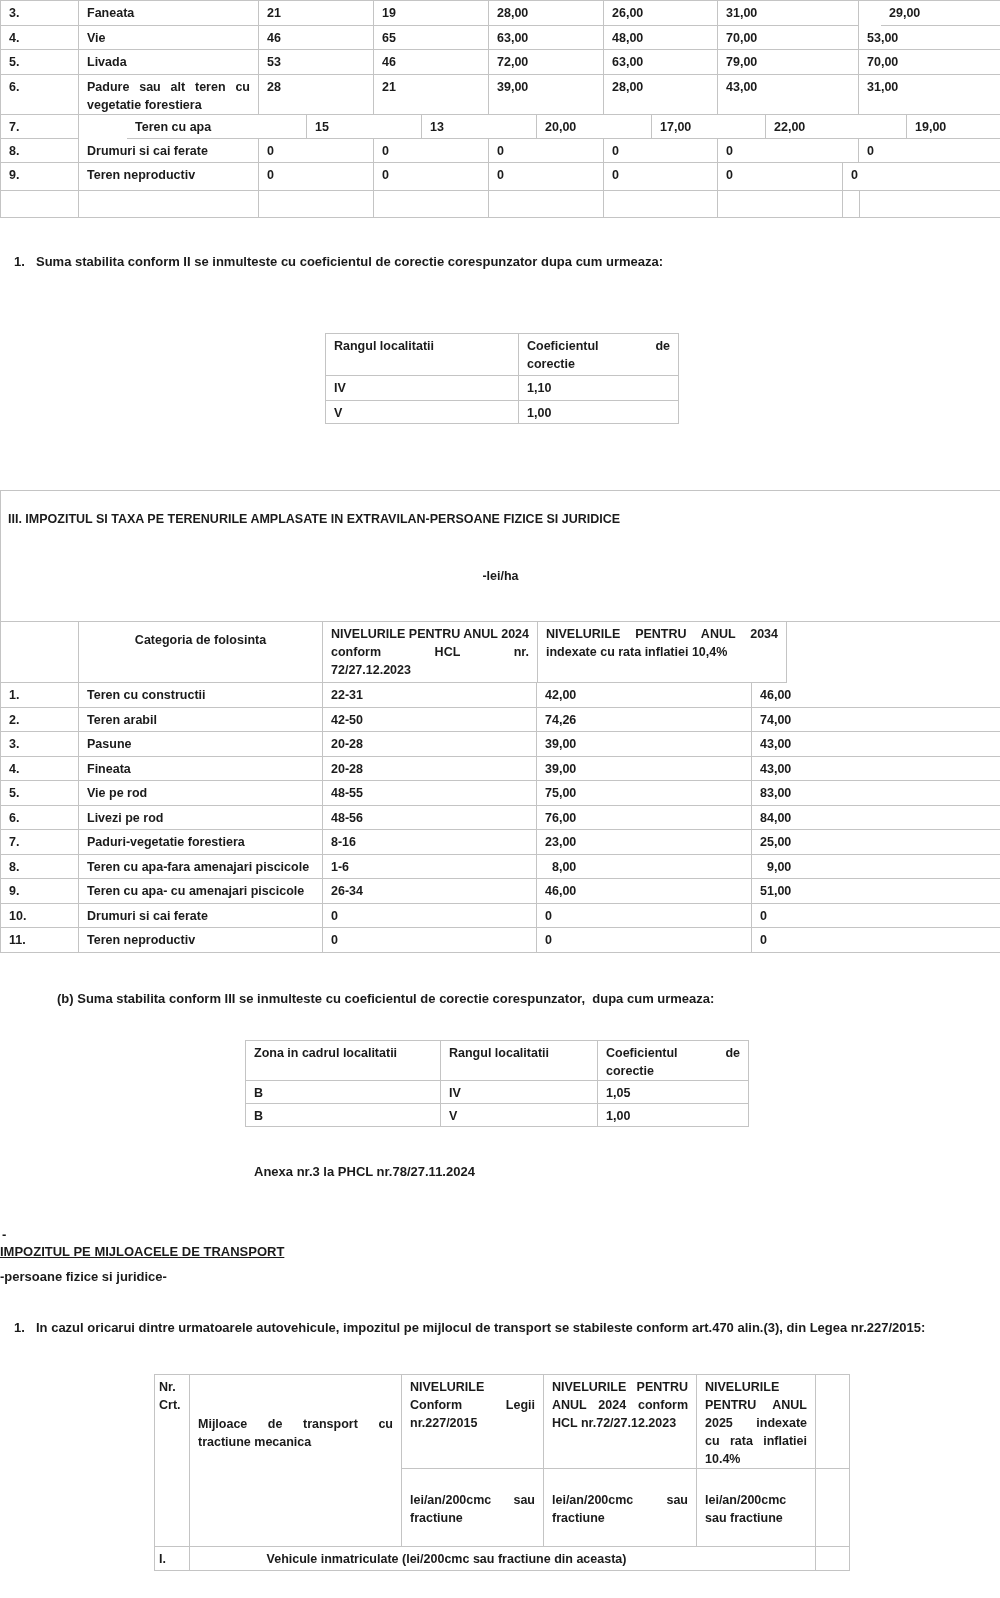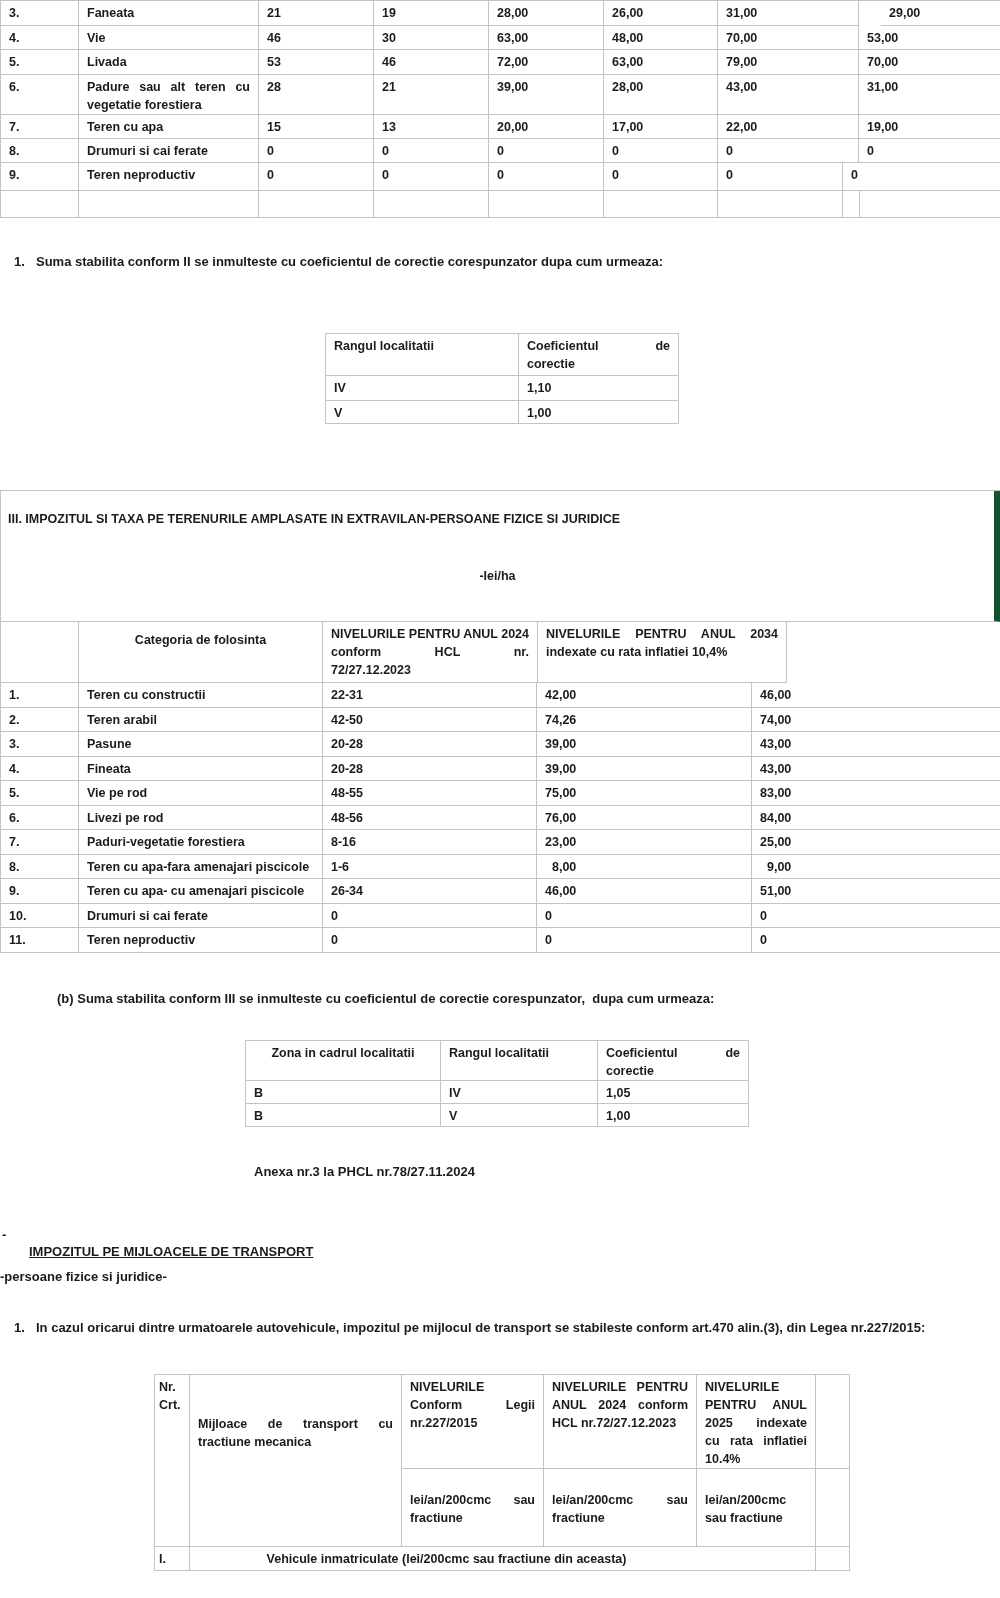--- a/index.html
+++ b/index.html
@@ -17,49 +17,49 @@
     box-sizing:border-box;flex:0 0 auto;
     border-right:1px solid #c4c4c4;border-bottom:1px solid #c4c4c4;
     padding:3px 8px;overflow:hidden;line-height:18px;white-space:pre-wrap;
   }
   .center{text-align:center;}
   .pre{white-space:pre-line;}
   
   .jl div{white-space:normal;}
   .jl .spread{text-align:justify;text-align-last:justify;}
   
-  .s3head{position:relative;box-sizing:border-box;height:131px;border-right:7px solid #14532d;border-bottom:1px solid #c4c4c4;text-decoration:underline;}
+  .s3head{position:relative;box-sizing:border-box;height:131px;border-right:1px solid #14532d;border-bottom:1px solid #c4c4c4;text-decoration:underline;}
   .s3title{position:absolute;left:7px;top:21px;width:985px;font-size:12.5px;}
   .s3unit{position:absolute;left:0;top:78px;width:100%;text-align:center;}
   
   .note{position:absolute;display:flex;font-size:13px;line-height:18px;}
   .note .num{flex:0 0 22px;}
   .freetext{position:absolute;font-size:13px;line-height:18px;white-space:pre;}
-  .underlined{text-decoration:underline;padding-left:29px;}
+  .underlined{text-decoration:underline;}
 </style>
 </head>
 <body>
 
 <div class="table" style="left:0;top:0;width:1000px;">
   <div>
       <div class="trow" style="height: 25px;">
         <div class="tcell" style="width: 78px; height: 25px;">3.</div>
         <div class="tcell" style="width: 180px; height: 25px;">Faneata</div>
         <div class="tcell" style="width: 115px; height: 25px;">21</div>
         <div class="tcell" style="width: 115px; height: 25px;">19</div>
         <div class="tcell" style="width: 115px; height: 25px;">28,00</div>
         <div class="tcell" style="width: 114px; height: 25px;">26,00</div>
         <div class="tcell" style="width: 141px; height: 25px;">31,00</div>
         <div class="tcell" style="width: 142px; height: 25px; margin-left: 22px;">29,00</div>
       </div>
       <div class="trow" style="height: 24px;">
         <div class="tcell" style="width: 78px; height: 24px;">4.</div>
         <div class="tcell" style="width: 180px; height: 24px;">Vie</div>
         <div class="tcell" style="width: 115px; height: 24px;">46</div>
-        <div class="tcell" style="width: 115px; height: 24px;">30</div>
+        <div class="tcell" style="width: 115px; height: 24px;">65</div>
         <div class="tcell" style="width: 115px; height: 24px;">63,00</div>
         <div class="tcell" style="width: 114px; height: 24px;">48,00</div>
         <div class="tcell" style="width: 141px; height: 24px;">70,00</div>
         <div class="tcell" style="width: 142px; height: 24px;">53,00</div>
       </div>
       <div class="trow" style="height: 25px;">
         <div class="tcell" style="width: 78px; height: 25px;">5.</div>
         <div class="tcell" style="width: 180px; height: 25px;">Livada</div>
         <div class="tcell" style="width: 115px; height: 25px;">53</div>
         <div class="tcell" style="width: 115px; height: 25px;">46</div>
@@ -73,21 +73,21 @@
         <div class="tcell jl" style="width: 180px; height: 40px;"><div class="spread">Padure sau alt teren cu</div><div>vegetatie forestiera</div></div>
         <div class="tcell" style="width: 115px; height: 40px;">28</div>
         <div class="tcell" style="width: 115px; height: 40px;">21</div>
         <div class="tcell" style="width: 115px; height: 40px;">39,00</div>
         <div class="tcell" style="width: 114px; height: 40px;">28,00</div>
         <div class="tcell" style="width: 141px; height: 40px;">43,00</div>
         <div class="tcell" style="width: 142px; height: 40px;">31,00</div>
       </div>
       <div class="trow" style="height: 24px;">
         <div class="tcell" style="width: 78px; height: 24px;">7.</div>
-        <div class="tcell" style="width: 180px; height: 24px;">Teren cu apa</div>
+        <div class="tcell" style="width: 180px; height: 24px; margin-left: 48px;">Teren cu apa</div>
         <div class="tcell" style="width: 115px; height: 24px;">15</div>
         <div class="tcell" style="width: 115px; height: 24px;">13</div>
         <div class="tcell" style="width: 115px; height: 24px;">20,00</div>
         <div class="tcell" style="width: 114px; height: 24px;">17,00</div>
         <div class="tcell" style="width: 141px; height: 24px;">22,00</div>
         <div class="tcell" style="width: 142px; height: 24px;">19,00</div>
       </div>
       <div class="trow" style="height: 24px;">
         <div class="tcell" style="width: 78px; height: 24px;">8.</div>
         <div class="tcell" style="width: 180px; height: 24px;">Drumuri si cai ferate</div>
@@ -231,21 +231,21 @@
         <div class="tcell" style="width: 215px; height: 24.5px;">0</div>
         <div class="tcell" style="width: 249px; height: 24.5px;">0</div>
       </div>
     </div>
 </div>
 
 <div class="freetext" style="left:57px;top:990px;">(b) Suma stabilita conform III se inmulteste cu coeficientul de corectie corespunzator,  dupa cum urmeaza:</div>
 
 <div class="table" style="left:245px;top:1040px;width:503px;">
   <div class="trow">
-    <div class="tcell" style="width:195px;height:40px;text-align:center;">Zona in cadrul localitatii</div>
+    <div class="tcell" style="width:195px;height:40px;">Zona in cadrul localitatii</div>
     <div class="tcell" style="width:157px;height:40px;">Rangul localitatii</div>
     <div class="tcell jl" style="width:151px;height:40px;"><div class="spread">Coeficientul de</div><div>corectie</div></div>
   </div>
   <div class="trow">
     <div class="tcell" style="width:195px;height:23px;">B</div>
     <div class="tcell" style="width:157px;height:23px;">IV</div>
     <div class="tcell" style="width:151px;height:23px;">1,05</div>
   </div>
   <div class="trow">
     <div class="tcell" style="width:195px;height:23px;">B</div>

